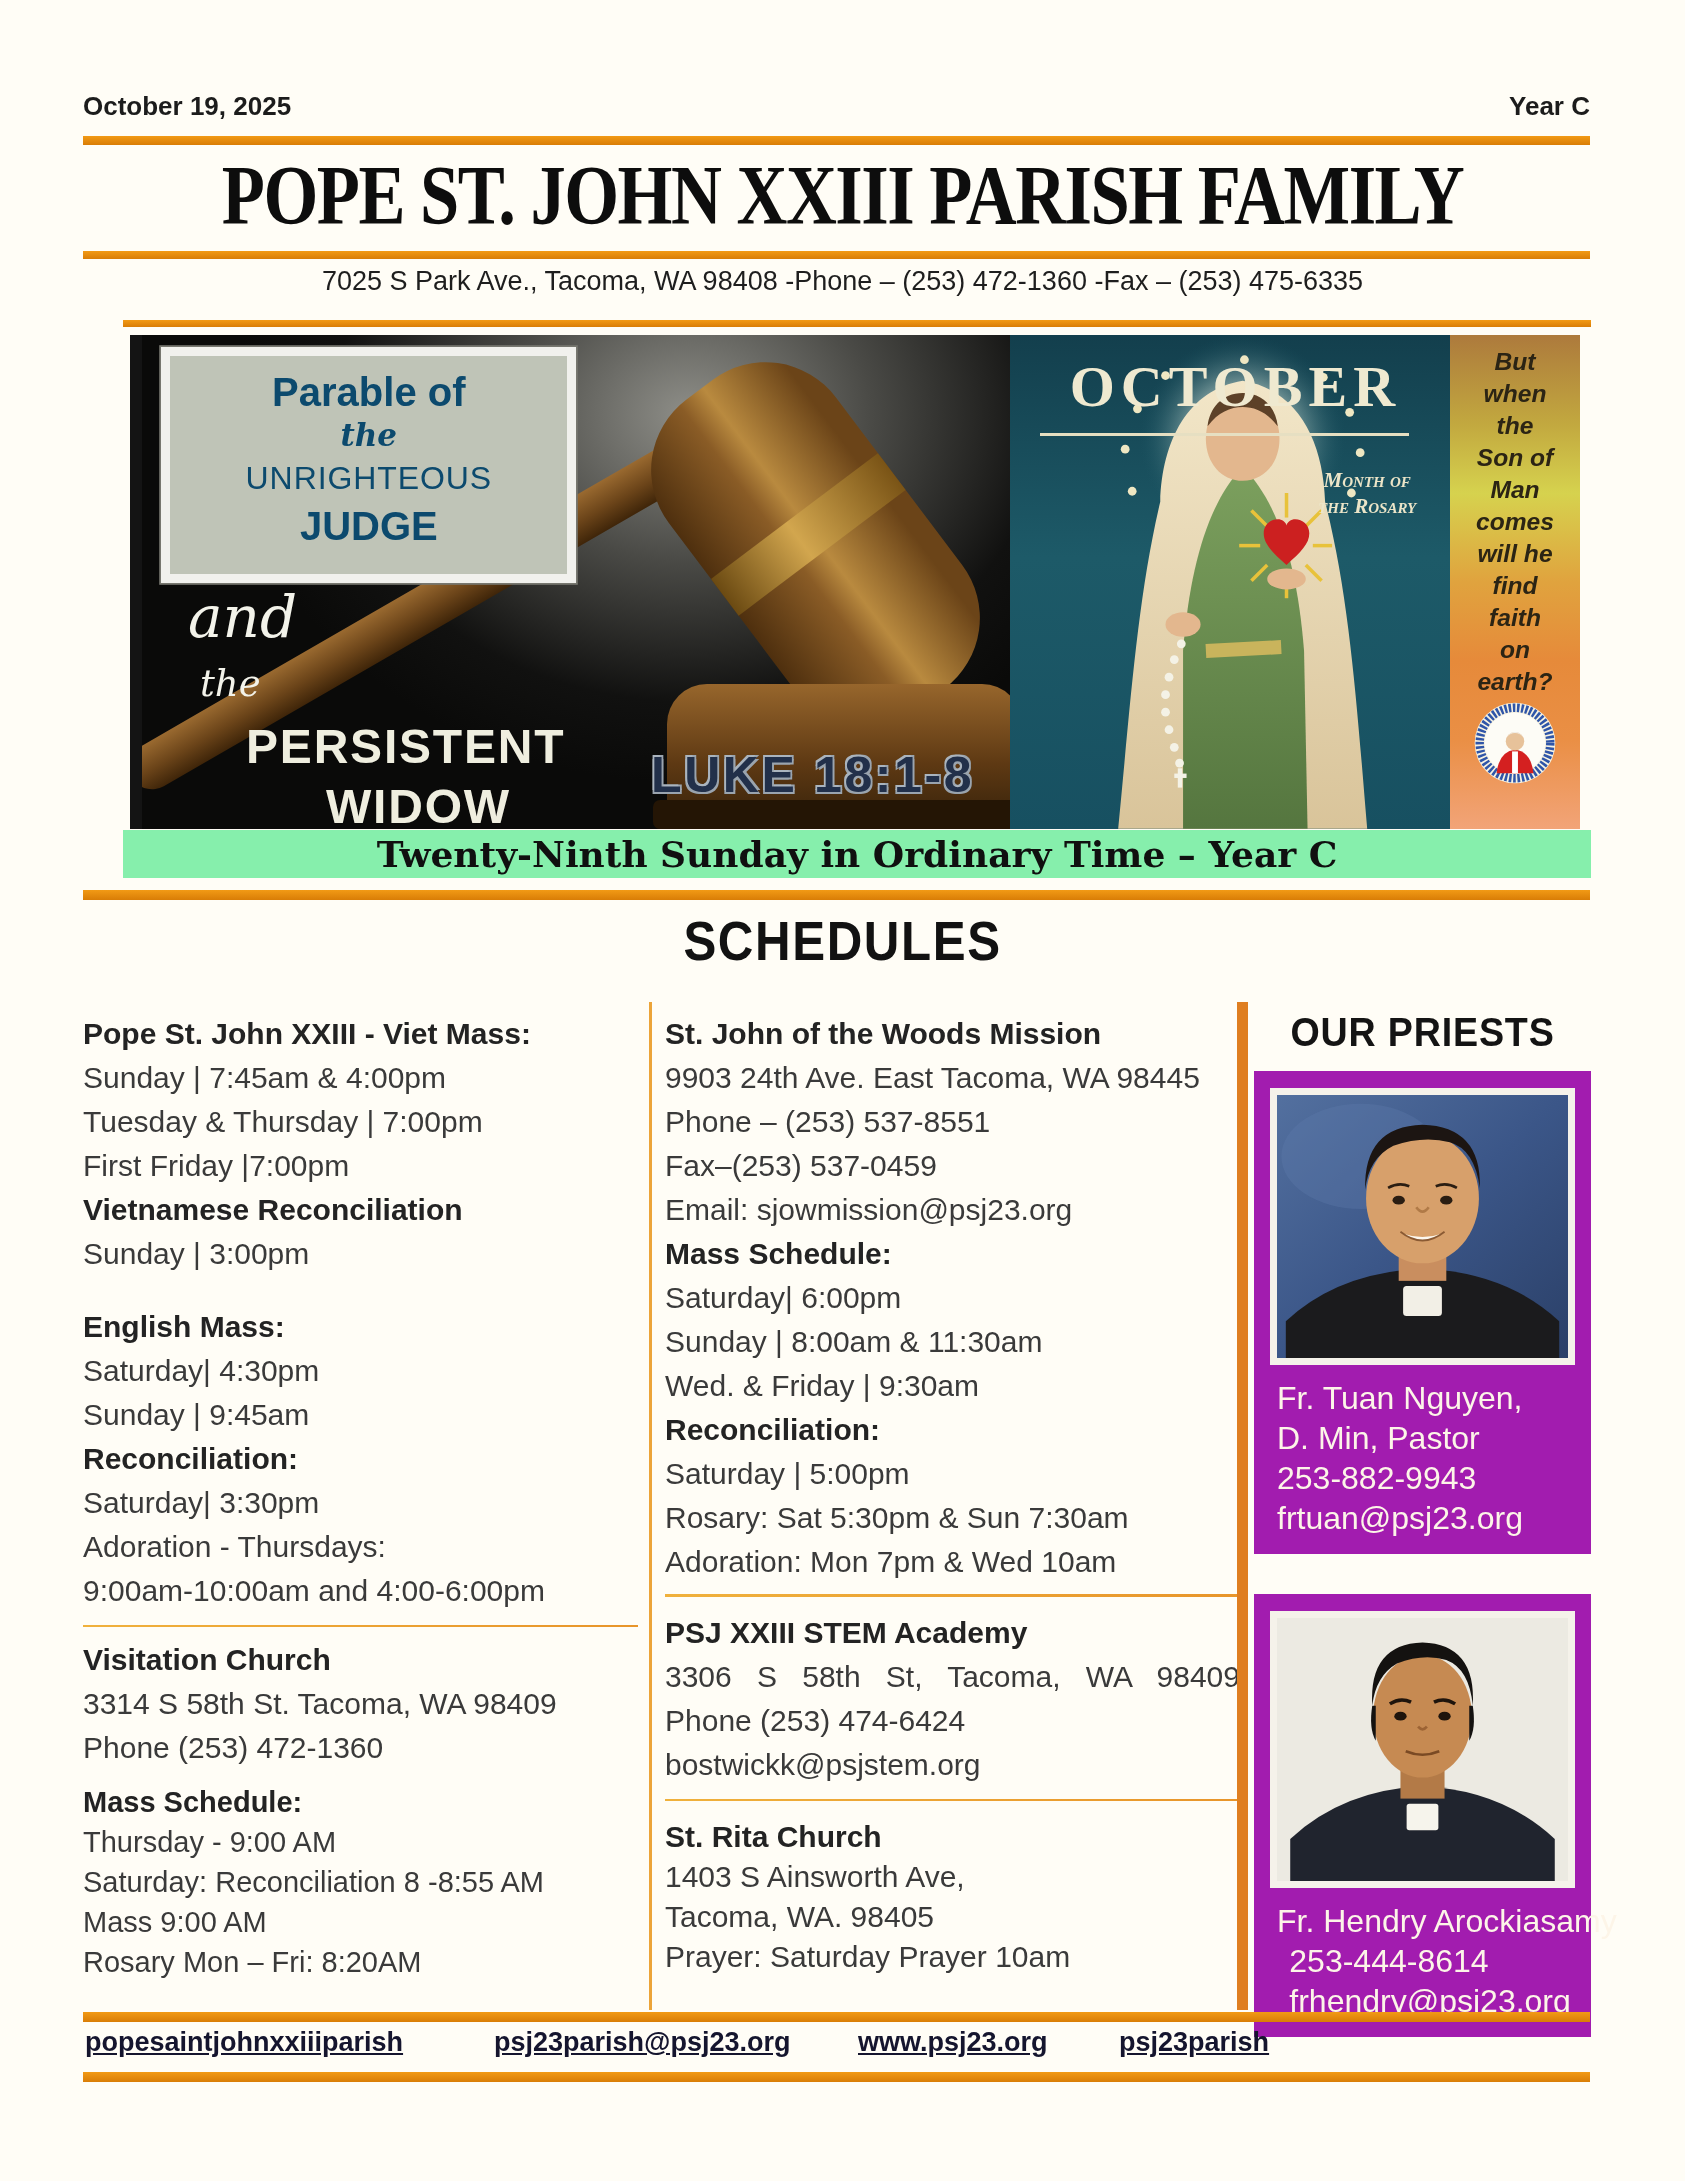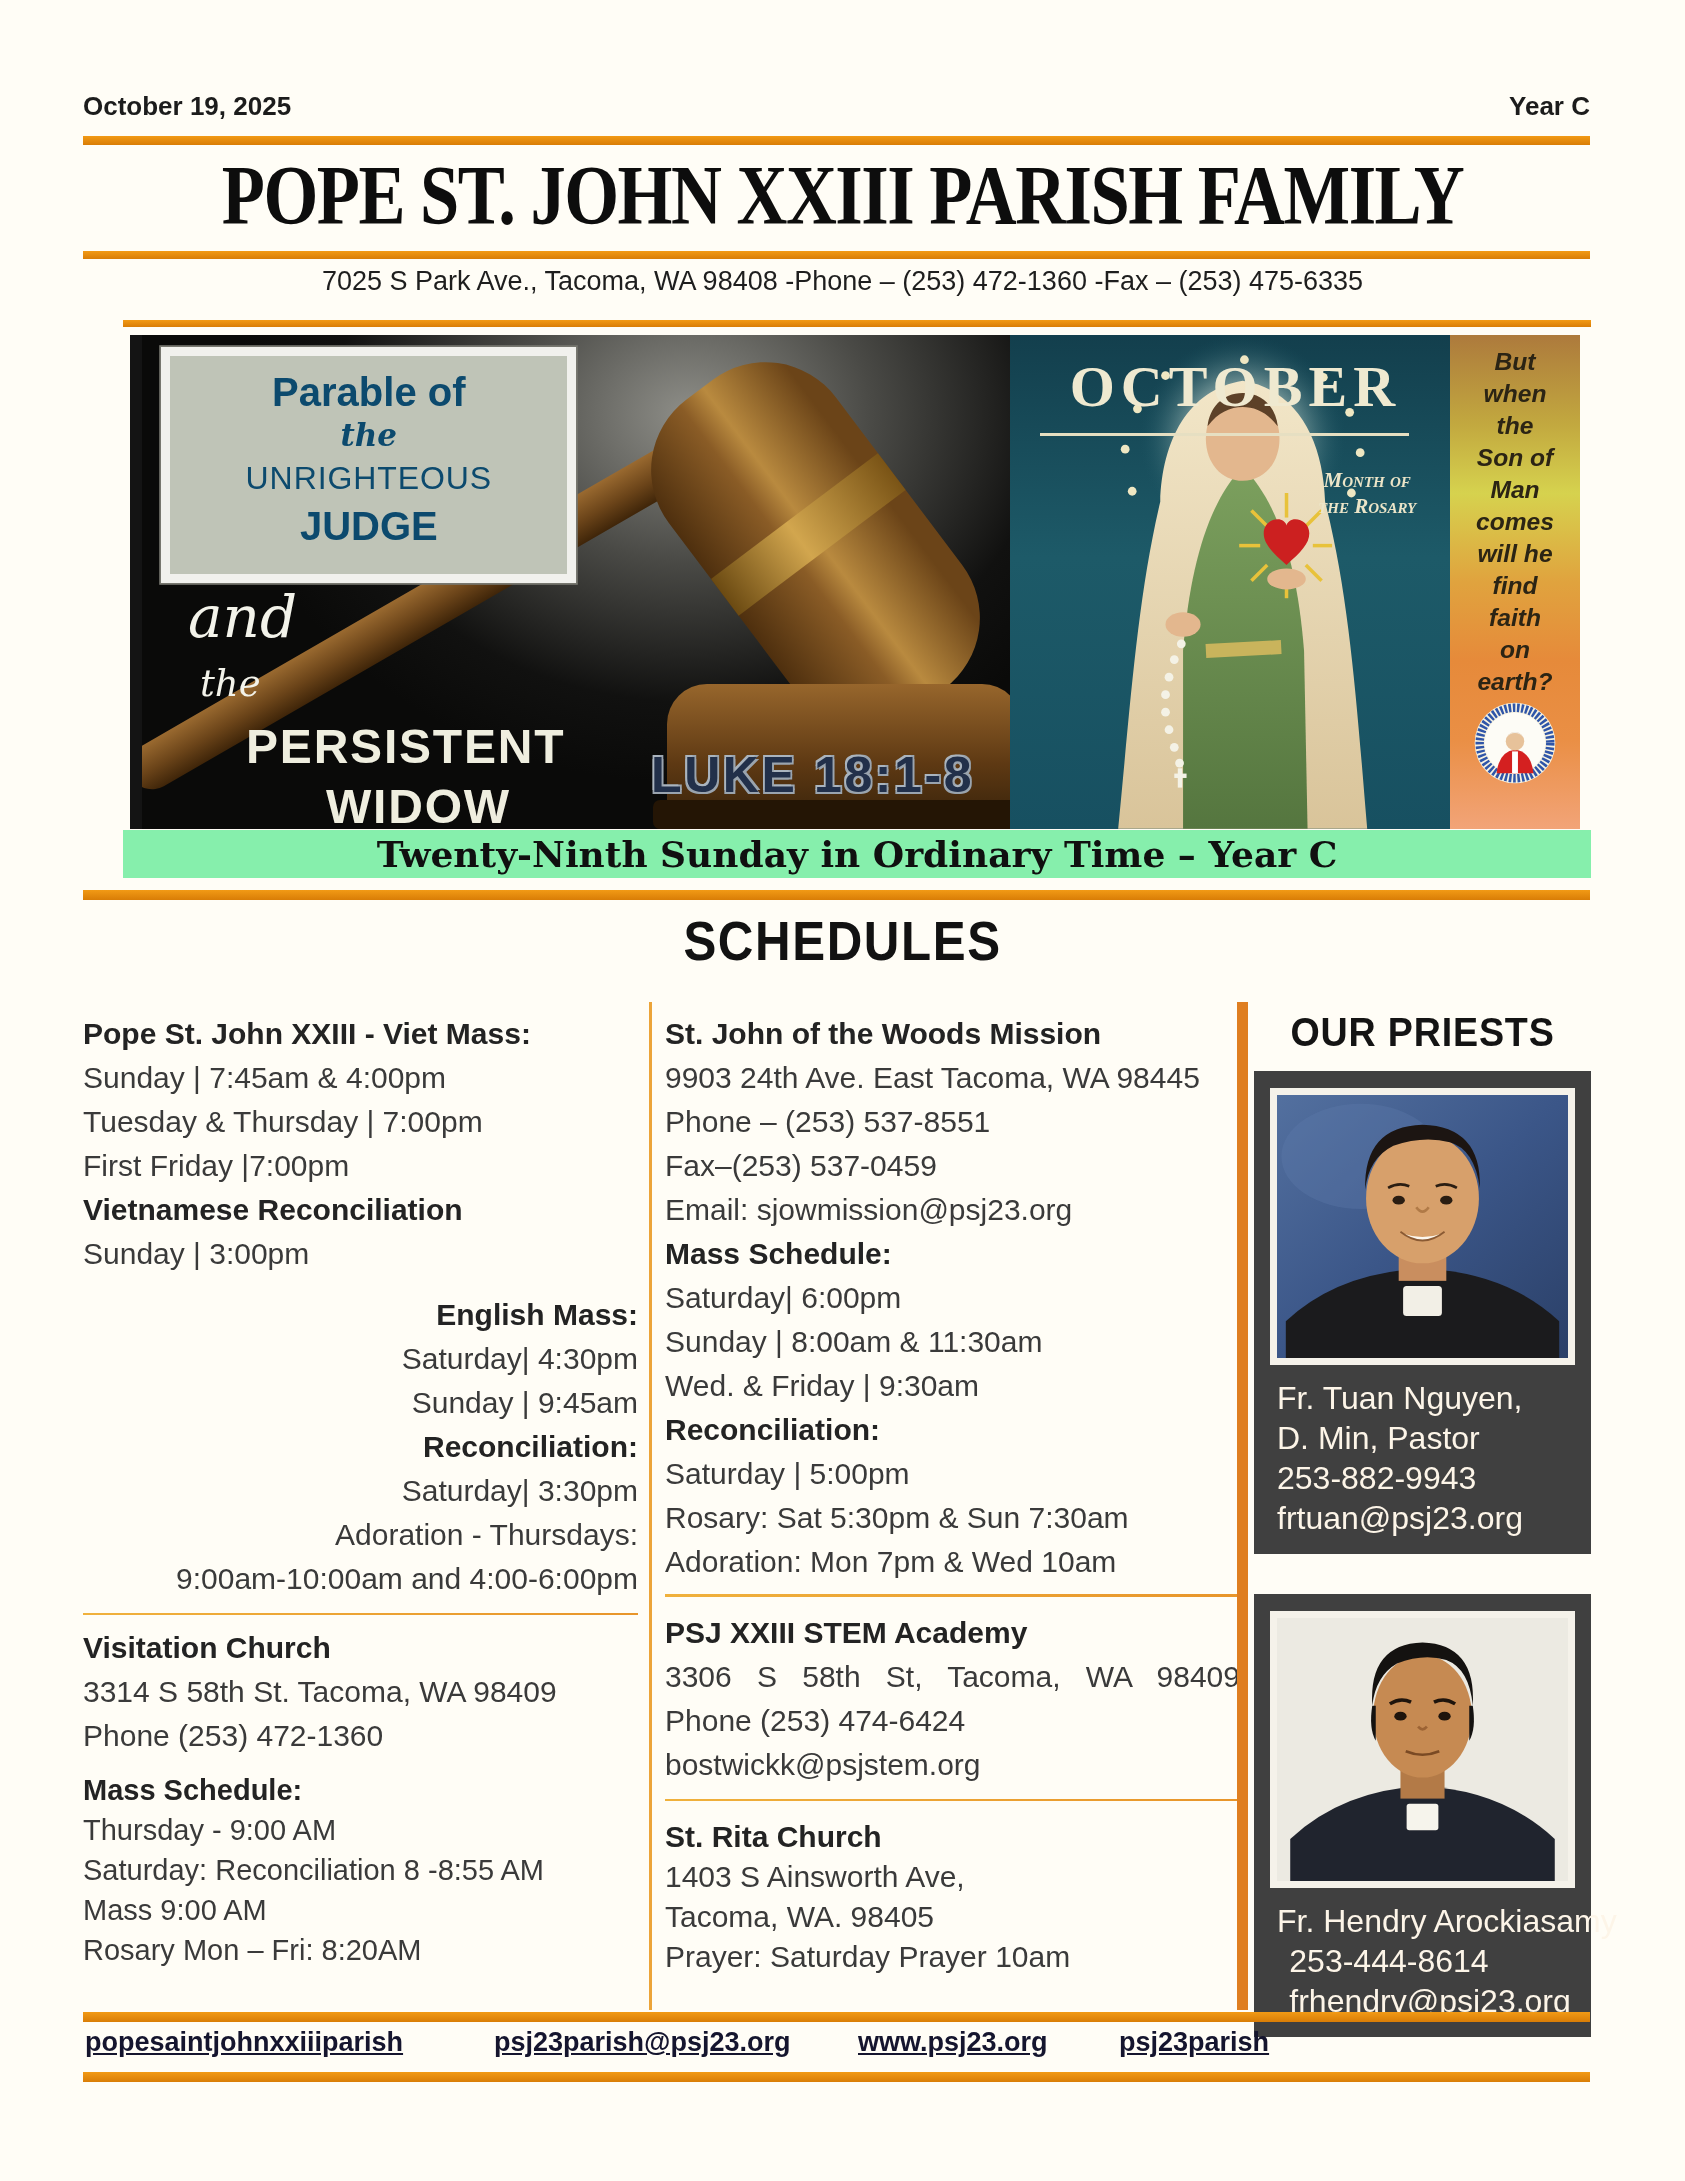--- a/index.html
+++ b/index.html
@@ -63,37 +63,37 @@
       font-family:"DejaVu Serif",serif;font-weight:700;font-size:36px;line-height:48px;text-align:center;color:#101010;}
   .sched-h{position:absolute;top:908px;left:0;width:1685px;margin:0;text-align:center;font-size:56px;
       font-weight:700;letter-spacing:1.8px;color:#121212;transform:scaleX(.88);}
   
   .col{position:absolute;top:1001px;font-size:30px;line-height:44px;color:#3a3a3a;}
   .col1{left:83px;width:555px;}
   .col2{left:665px;width:575px;}
   .ln{white-space:nowrap;}
   .b{font-weight:700;color:#232323;}
   .blk1{padding-top:10.5px;}
-  .blk2{margin-top:17px;text-align:right;}
+  .blk2{margin-top:29px;}
   .blk3{}
   .blk4{margin-top:12.3px;font-size:29px;line-height:40px;}
   .c2blk1{padding-top:10.5px;}
   .c2blk3{line-height:40px;}
   .hdiv{height:2.6px;background:linear-gradient(90deg,#f0b13c,#e8952a);border:none;margin:12.3px 0 10.5px;}
   .hdiv2{margin:10.5px 0 14px;}
   .hdiv3{margin:12.3px 0 16px;}
   .just{text-align:justify;text-align-last:justify;}
   .vdiv{position:absolute;top:1002px;height:1008px;}
   .vdiv1{left:649px;width:2.6px;background:#eca439;}
   .vdiv2{left:1237px;width:10.5px;background:#df7e20;}
   
   .priests{position:absolute;left:1254px;top:1001px;width:337px;}
   .priests h3{margin:8.8px 0 16px;text-align:center;font-size:40px;font-weight:700;letter-spacing:0.9px;
       color:#141414;transform:scaleX(.94);}
-  .card{background:#404040;padding:17.6px 16px 16px;box-sizing:border-box;}
+  .card{background:#a21caf;padding:17.6px 16px 16px;box-sizing:border-box;}
   .card.c2{margin-top:40px;}
   .photo{border:7px solid #f5f2ea;height:263px;overflow:hidden;}
   .photo svg{display:block;width:100%;height:100%;}
   .ptxt{margin:12.3px 0 0 7px;font-size:32px;line-height:40px;color:#fdf5e8;}
   .ptxt .indent{padding-left:12.3px;}
   .nowrap{white-space:nowrap;}
   
   .flink{position:absolute;top:2027px;font-size:27px;font-weight:700;color:#15152e;text-decoration:underline;}
   .fl1{left:85px;} .fl2{left:494px;} .fl3{left:858px;} .fl4{left:1119px;}
 </style>

